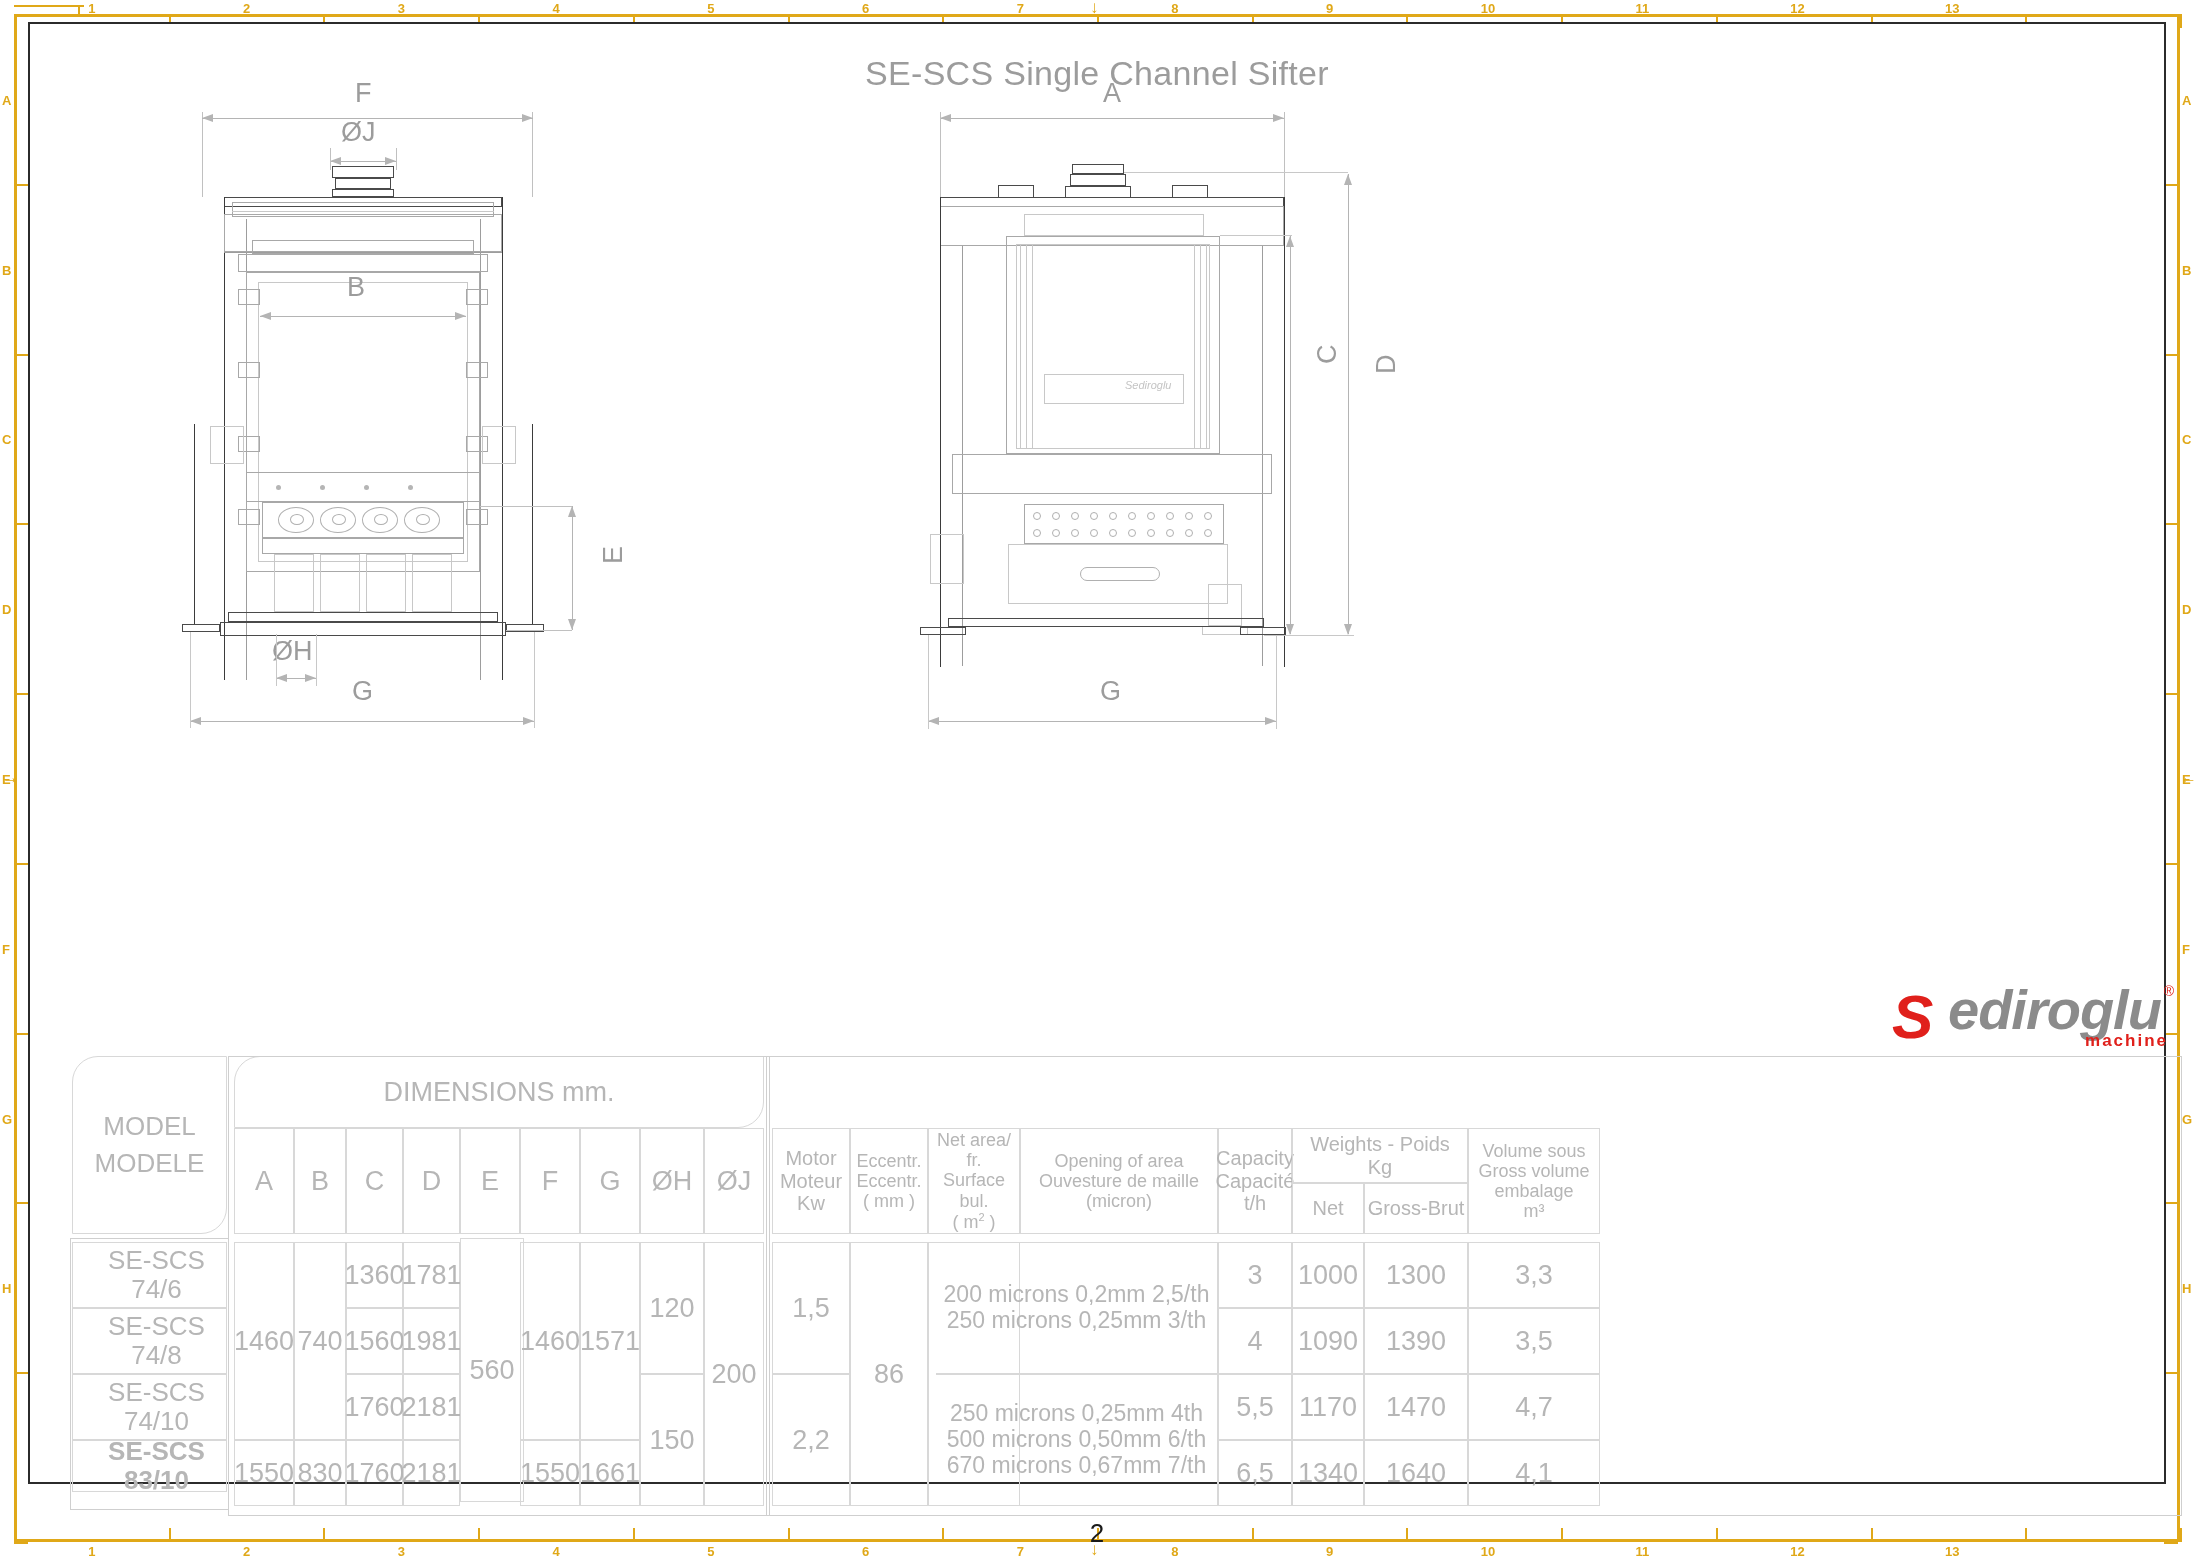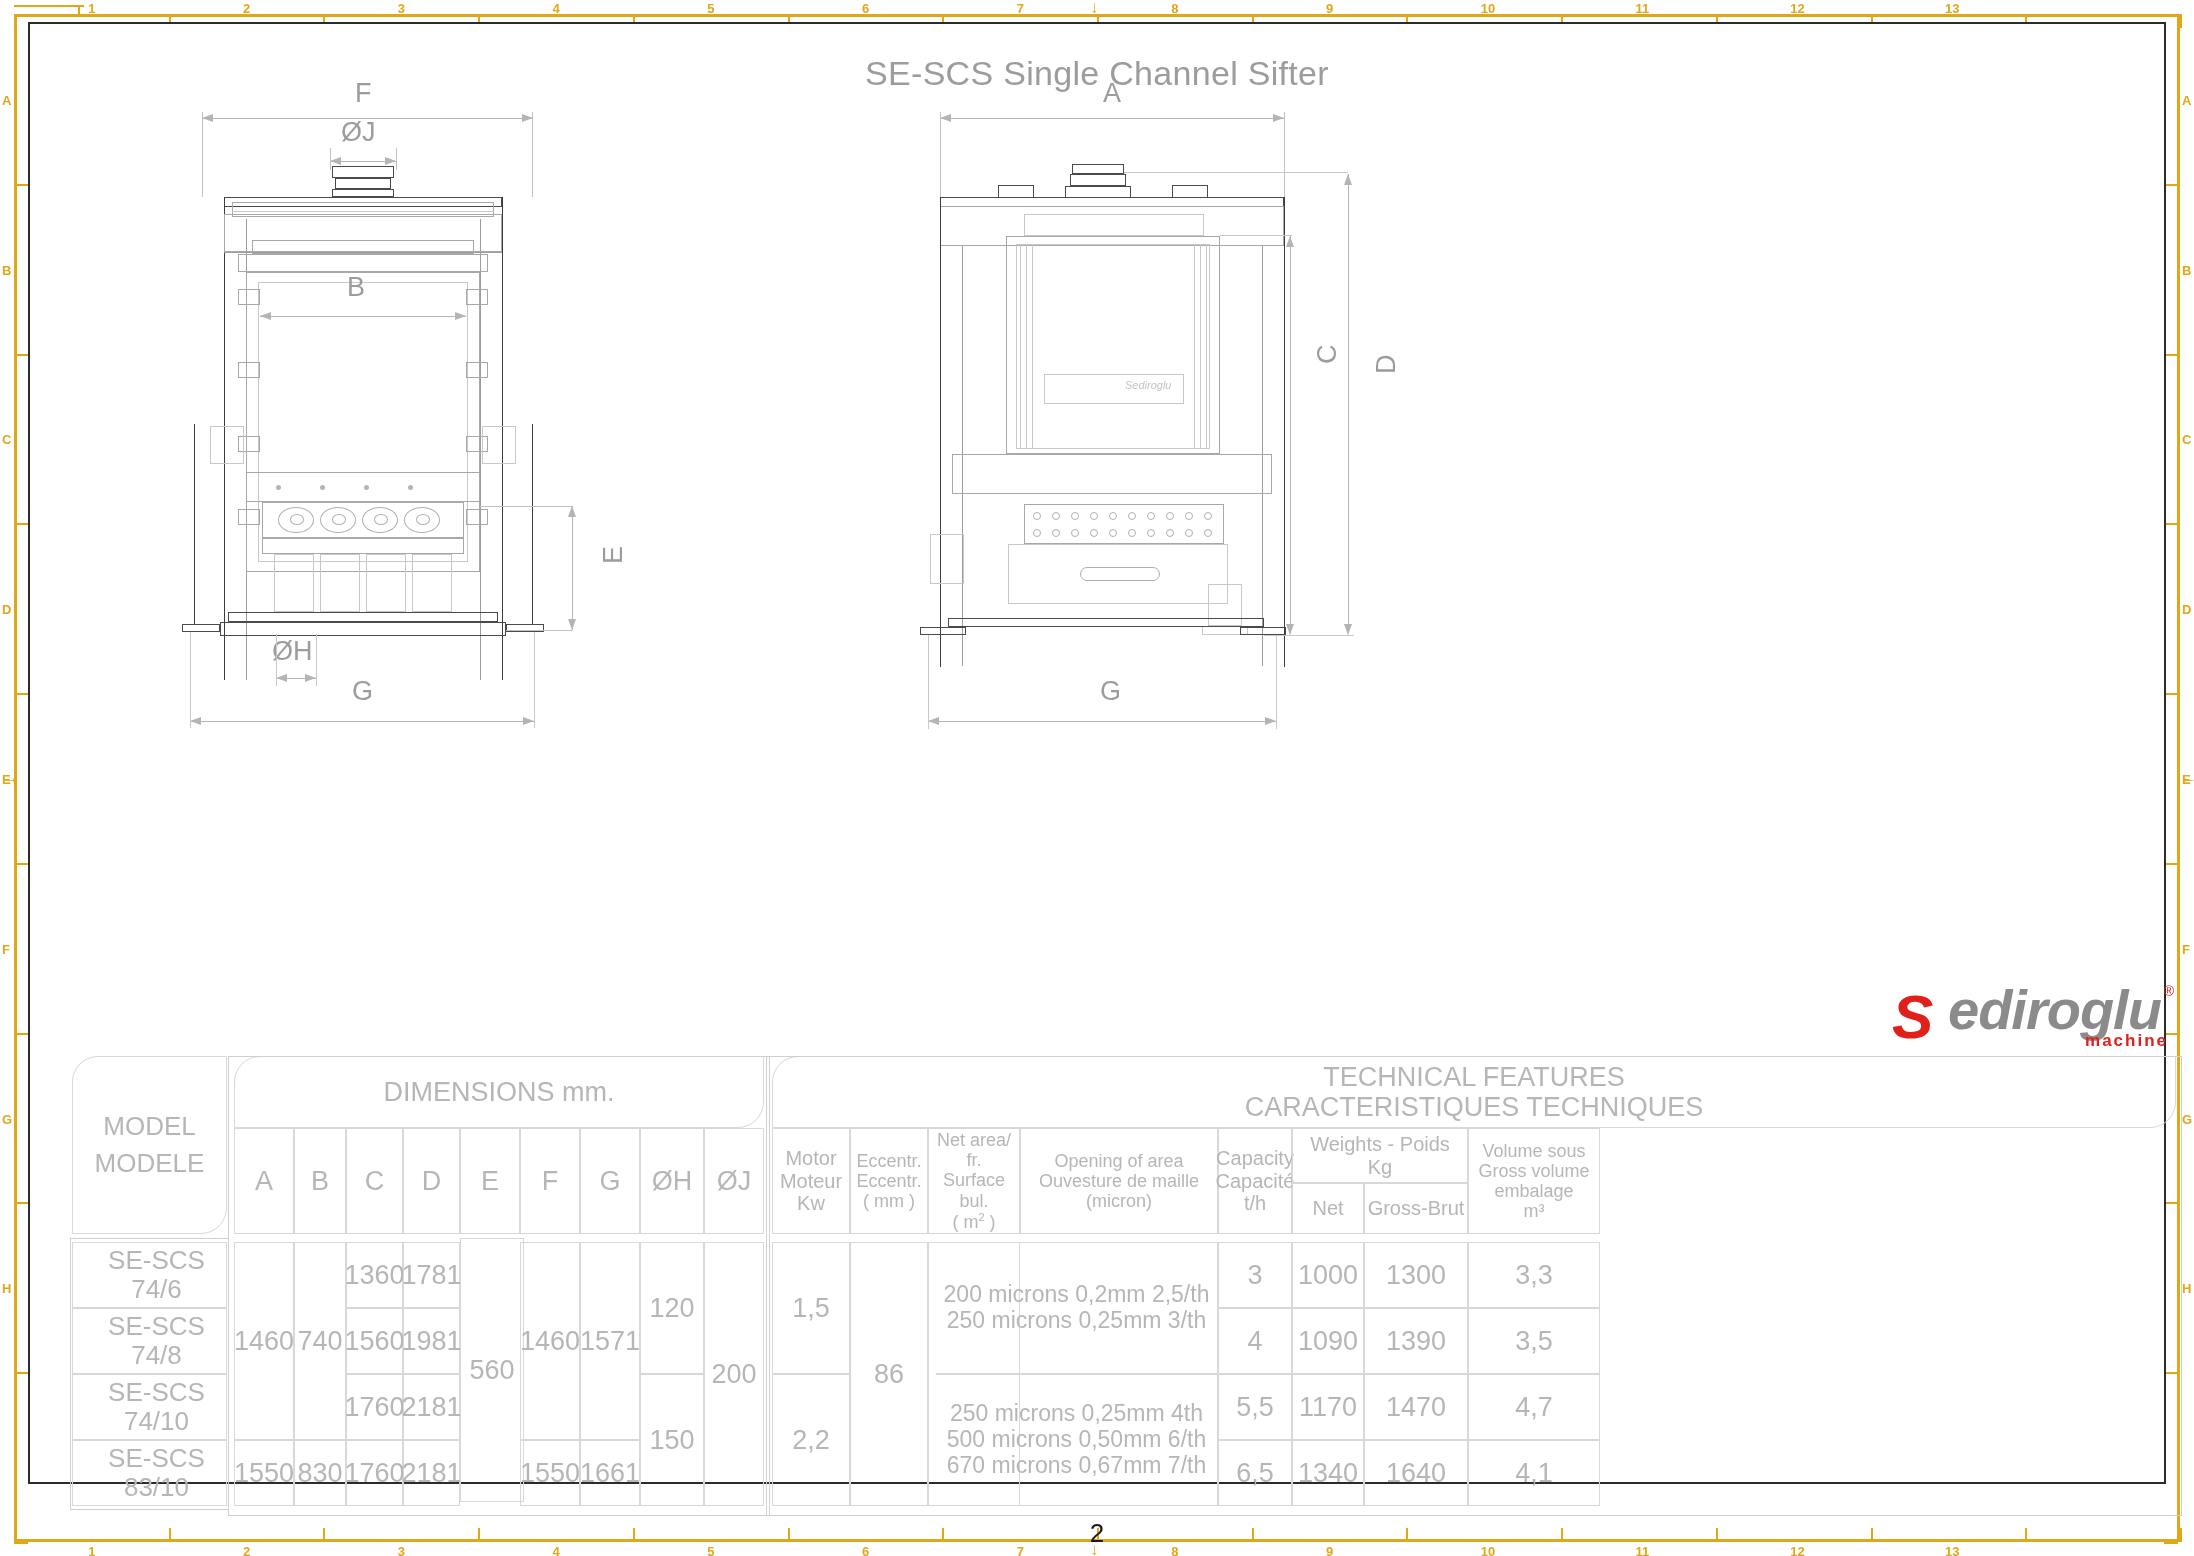--- a/index.html
+++ b/index.html
@@ -384,24 +384,20 @@
     <span class="logo-sub">machine</span>
   </div>
 
   <div class="tbl" id="spec-table">
       <div class="tcell grp-title rtl rbr" style="left:162px;top:0px;width:530px;height:72px;">DIMENSIONS mm.</div>
       <div class="tcell rtl rbr" style="left:0px;top:0px;width:155px;height:178px;flex-direction:column;">
         <div style="font-size:26px;">MODEL</div>
         <div style="font-size:26px;margin-top:8px;">MODELE</div>
       </div>
       <div style="position:absolute;left:156px;top:0px;width:542px;height:460px;border:1px solid #cfcfcf;box-sizing:border-box;"></div>
-      <div class="tcell grp-title rtl rbr" style="left:700px;top:0px;width:1404px;height:72px;flex-direction:column;">
-        <div>TECHNICAL FEATURES</div>
-        <div>CARACTERISTIQUES TECHNIQUES</div>
-      </div>
       <div style="position:absolute;left:694px;top:0px;width:1416px;height:460px;border:1px solid #cfcfcf;box-sizing:border-box;"></div>
       <div class="tcell val" style="left:162px;top:72px;width:60px;height:106px;">A</div>
       <div class="tcell val" style="left:222px;top:72px;width:52px;height:106px;">B</div>
       <div class="tcell val" style="left:274px;top:72px;width:57px;height:106px;">C</div>
       <div class="tcell val" style="left:331px;top:72px;width:57px;height:106px;">D</div>
       <div class="tcell val" style="left:388px;top:72px;width:60px;height:106px;">E</div>
       <div class="tcell val" style="left:448px;top:72px;width:60px;height:106px;">F</div>
       <div class="tcell val" style="left:508px;top:72px;width:60px;height:106px;">G</div>
       <div class="tcell val" style="left:568px;top:72px;width:64px;height:106px;">ØH</div>
       <div class="tcell val" style="left:632px;top:72px;width:60px;height:106px;">ØJ</div>
@@ -438,21 +434,21 @@
       <div class="tcell hdr" style="left:1292px;top:127.12px;width:104px;height:50.879999999999995px;">Gross-Brut</div>
       <div class="tcell hdr-sm" style="left:1396px;top:72px;width:132px;height:106px;flex-direction:column;">
         <div>Volume sous</div>
         <div>Gross volume</div>
         <div>embalage</div>
         <div>m³</div>
       </div>
       <div class="tcell model" style="left:0px;top:186px;width:155px;height:66px;">SE-SCS 74/6</div>
       <div class="tcell model" style="left:0px;top:252px;width:155px;height:66px;">SE-SCS 74/8</div>
       <div class="tcell model" style="left:0px;top:318px;width:155px;height:66px;">SE-SCS 74/10</div>
-      <div class="tcell model" style="left:0px;top:384px;width:155px;height:66px;">SE-SCS 83/10</div>
+      <div class="tcell model" style="left:0px;top:384px;width:155px;height:52px;font-weight:bold;">SE-SCS 83/10</div>
       <div class="tcell val" style="left:162px;top:186px;width:60px;height:198px;">1460</div>
       <div class="tcell val" style="left:162px;top:384px;width:60px;height:66px;">1550</div>
       <div class="tcell val" style="left:222px;top:186px;width:52px;height:198px;">740</div>
       <div class="tcell val" style="left:222px;top:384px;width:52px;height:66px;">830</div>
       <div class="tcell val" style="left:274px;top:186px;width:57px;height:66px;">1360</div>
       <div class="tcell val" style="left:331px;top:186px;width:57px;height:66px;">1781</div>
       <div class="tcell val" style="left:274px;top:252px;width:57px;height:66px;">1560</div>
       <div class="tcell val" style="left:331px;top:252px;width:57px;height:66px;">1981</div>
       <div class="tcell val" style="left:274px;top:318px;width:57px;height:66px;">1760</div>
       <div class="tcell val" style="left:331px;top:318px;width:57px;height:66px;">2181</div>

